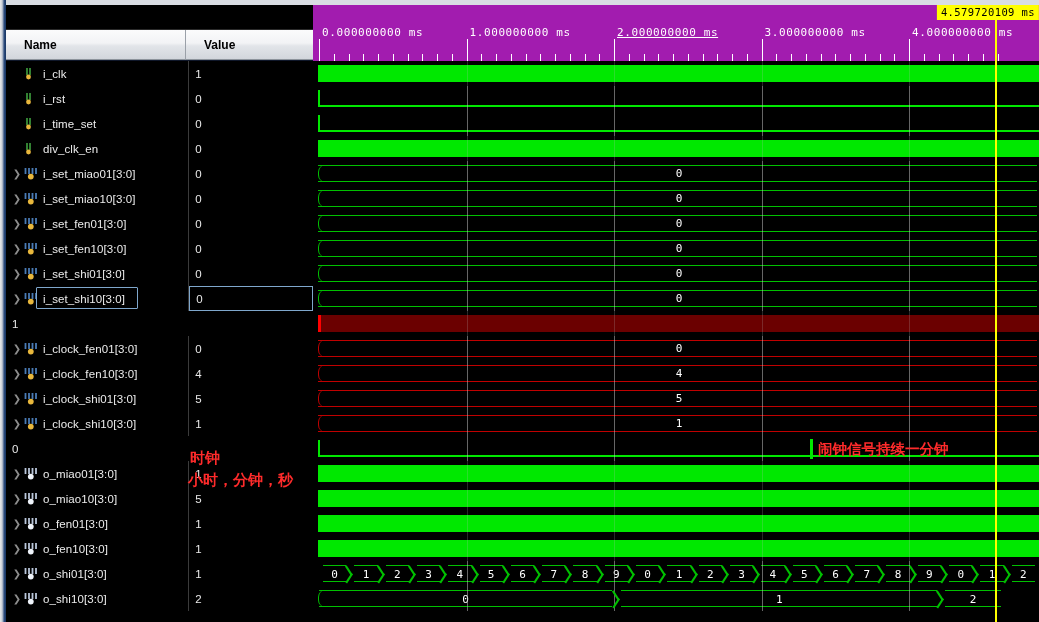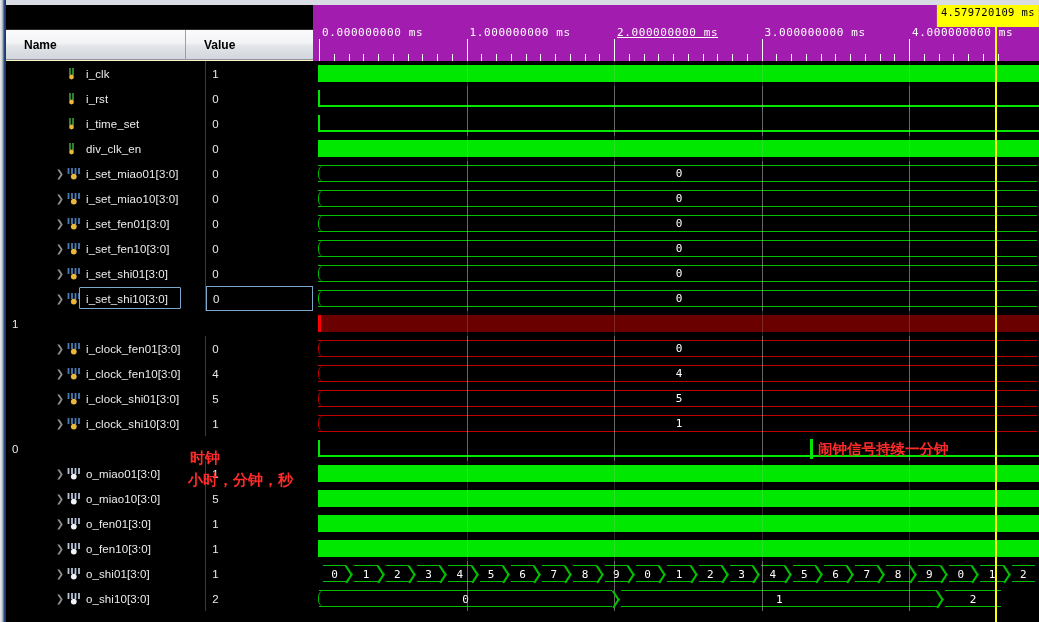--- a/index.html
+++ b/index.html
@@ -14,21 +14,21 @@
     position: relative;
     width: 1039px; height: 622px;
     background: #000;
     display: flex;
   }
 
   
   #left-panel {
     position: relative;
     width: 313px; height: 622px;
-    background: #fef9c3;
+    background: #0f172a;
     flex: 0 0 313px;
   }
   .left-blue-strip {
     position: absolute; left: 0; top: 0;
     width: 6px; height: 622px;
     background: linear-gradient(to right,#e8eaec 0%,#c9ced6 35%,#2b4b7d 70%,#16335f 100%);
   }
   .top-black-bar {
     position: absolute; left: 6px; top: 0;
     width: 307px; height: 30px;
@@ -75,21 +75,20 @@
   .name-cell {
     position: relative;
     width: 188px; height: 25px;
     display: flex; align-items: center;
     color: #e9e9e9;
     font-size: 11.5px;
     border-right: 1px solid #3b3b3b;
     padding-left: 4px;
     white-space: nowrap;
     overflow: hidden;
-    margin-left: 43px;
   }
   .expander {
     width: 14px; height: 25px;
     display: flex; align-items: center; justify-content: center;
     color: #8d8d8d; font-size: 10px;
     flex: 0 0 14px;
   }
   .expander.blank { color: transparent; }
   .sig-icon {
     width: 15px; height: 13px;
@@ -178,21 +177,21 @@
   .cursor-line {
     position: absolute;
     top: 19px;
     width: 2px; height: 603px;
     background: #ffff00;
     z-index: 25;
   }
   .cursor-flag {
     position: absolute;
     top: 5px;
-    height: 22px;
+    height: 15px;
     background: #ffff00;
     color: #000;
     font-size: 10.5px;
     font-family: "DejaVu Sans Mono", monospace;
     line-height: 15px;
     padding: 0 4px;
     white-space: nowrap;
     z-index: 26;
     letter-spacing: 0.4px;
     transform: translateX(-100%);

